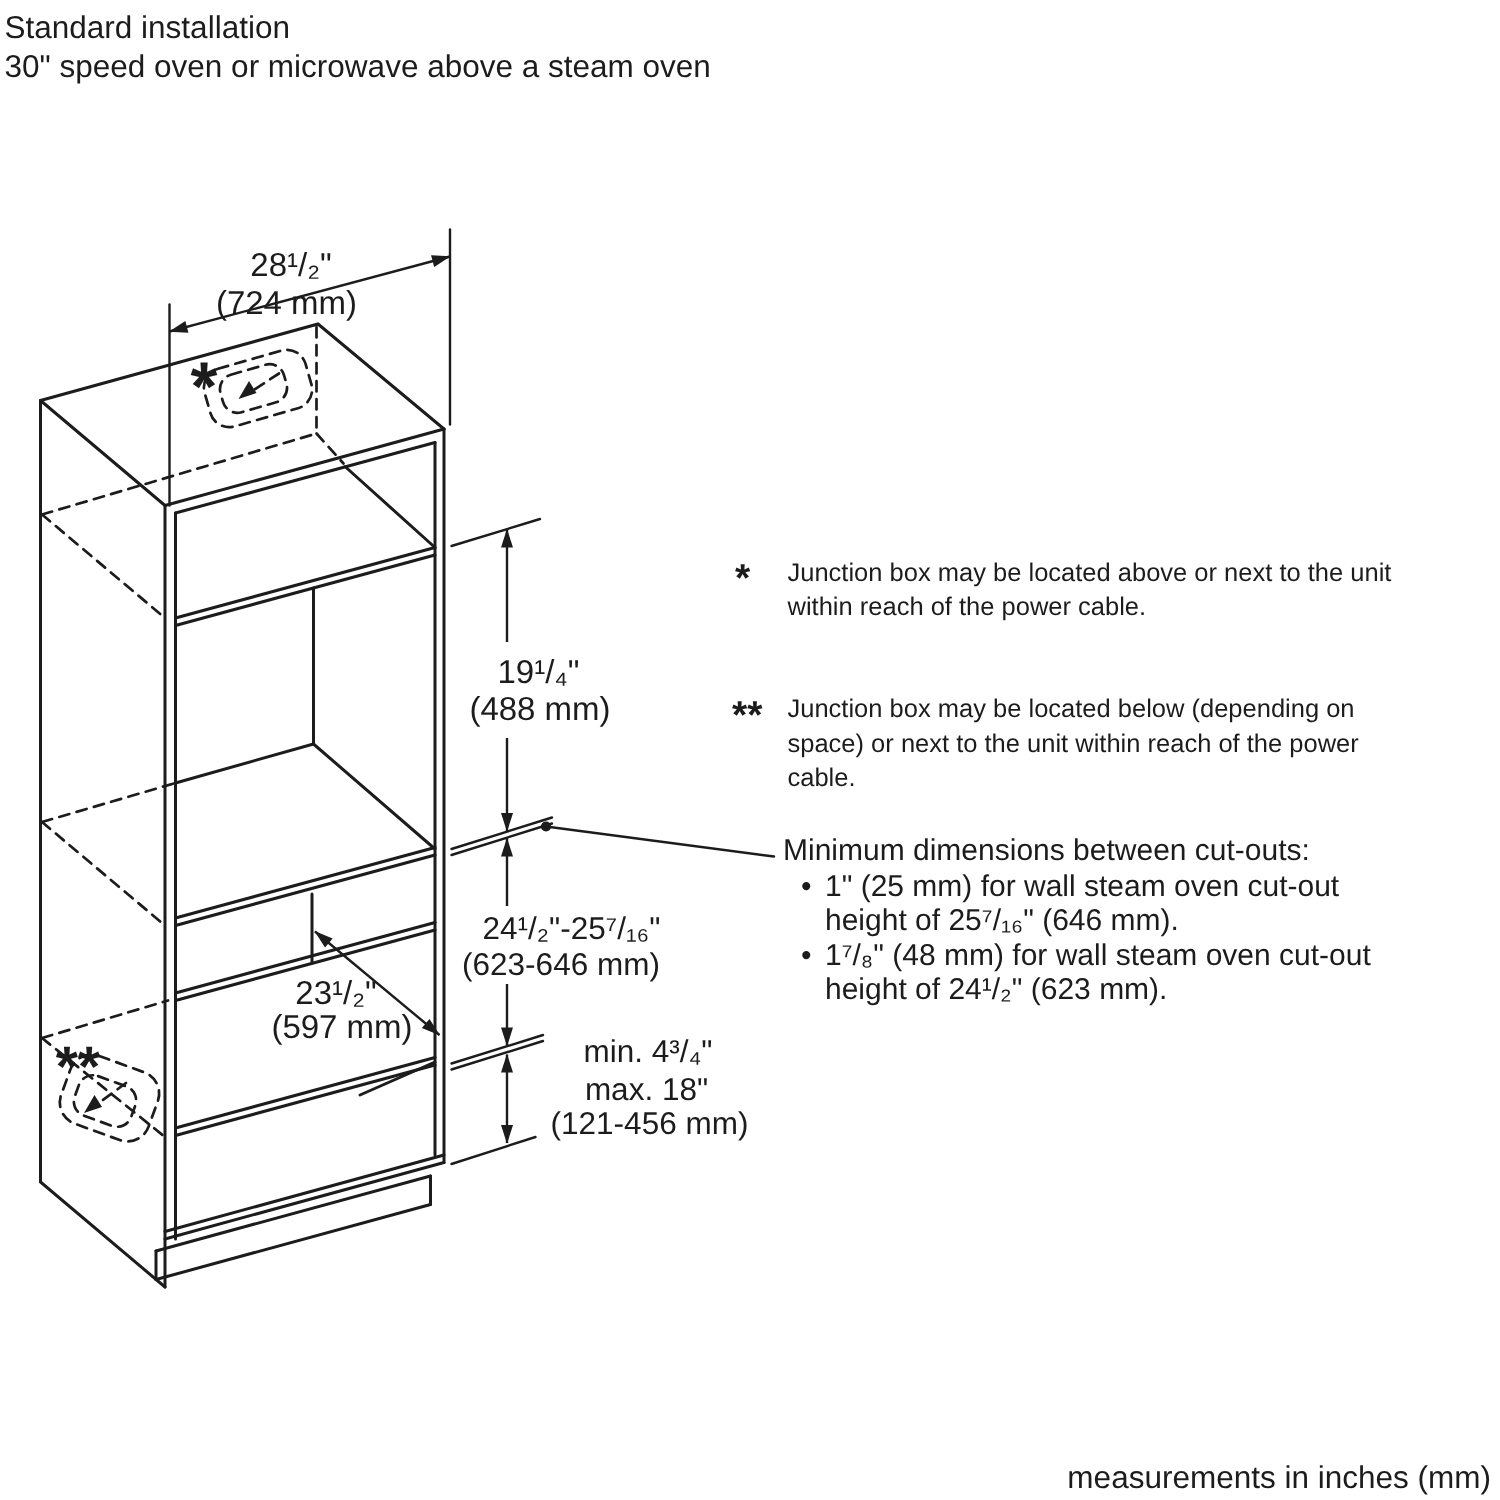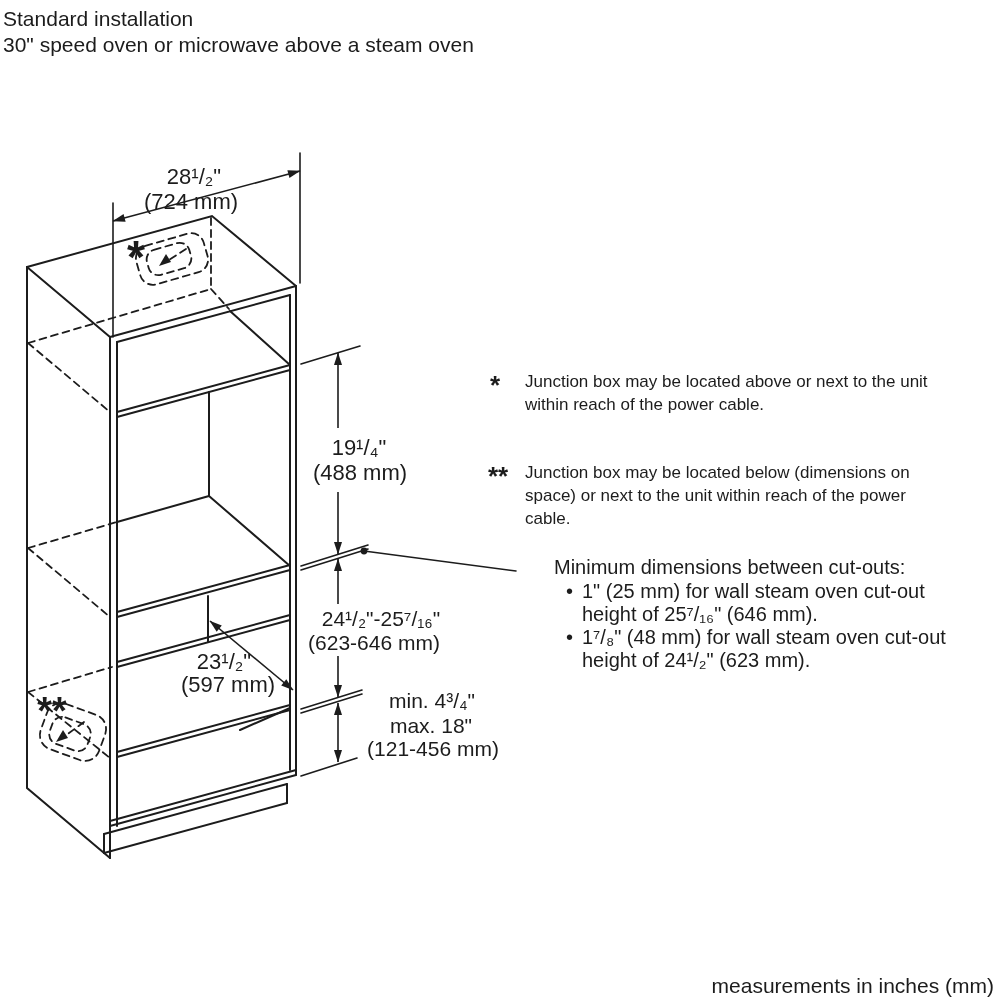--- a/index.html
+++ b/index.html
@@ -9,21 +9,21 @@
   .footer{position:absolute;right:6px;top:974px;font-size:21px;text-align:right;}
   svg.diagram{position:absolute;left:0;top:0;}
   .ln{stroke:#1c1c1c;stroke-width:2;fill:none;stroke-linecap:round;}
   .thin{stroke:#1c1c1c;stroke-width:1.6;fill:none;stroke-linecap:round;}
   .dash{stroke:#1c1c1c;stroke-width:1.8;fill:none;stroke-dasharray:7 5;stroke-linecap:round;}
   .dim{stroke:#1c1c1c;stroke-width:1.6;fill:none;}
   .dimtxt{fill:#1c1c1c;font-family:"Liberation Sans",sans-serif;}
   .note-row{position:absolute;display:flex;}
   .note-marker{width:35px;font-size:26px;font-weight:bold;flex:0 0 35px;}
   .note-text{font-size:17px;line-height:23px;}
-  .mindims{position:absolute;left:522px;top:556px;width:430px;font-size:20px;line-height:23px;margin-left:32px;}
+  .mindims{position:absolute;left:522px;top:556px;width:430px;font-size:20px;line-height:23px;}
   .mindims .head{margin-bottom:1px;}
   .bullet{padding-left:28px;position:relative;}
   .bullet::before{content:"\2022";position:absolute;left:12px;}
 </style>
 </head>
 <body>
 
 <div class="page">
 
   <div class="title">
@@ -168,21 +168,21 @@
     </g>
   </svg>
 
   <div class="note-row" style="left:490px;top:370px;width:470px;">
     <div class="note-marker">*</div>
     <div class="note-text" style="width:432px;">Junction box may be located above or next to the unit within reach of the power cable.</div>
   </div>
 
   <div class="note-row" style="left:488px;top:461px;width:470px;">
     <div class="note-marker" style="width:37px;flex-basis:37px;">**</div>
-    <div class="note-text" style="width:400px;">Junction box may be located below (dimensions on space) or next to the unit within reach of the power cable.</div>
+    <div class="note-text" style="width:400px;">Junction box may be located below (depending on space) or next to the unit within reach of the power cable.</div>
   </div>
 
   <div class="mindims">
     <div class="head">Minimum dimensions between cut-outs:</div>
     <div class="bullet">1" (25 mm) for wall steam oven cut-out height of 25⁷/₁₆" (646 mm).</div>
     <div class="bullet">1⁷/₈" (48 mm) for wall steam oven cut-out height of 24¹/₂" (623 mm).</div>
   </div>
 
   <div class="footer">measurements in inches (mm)</div>
 

